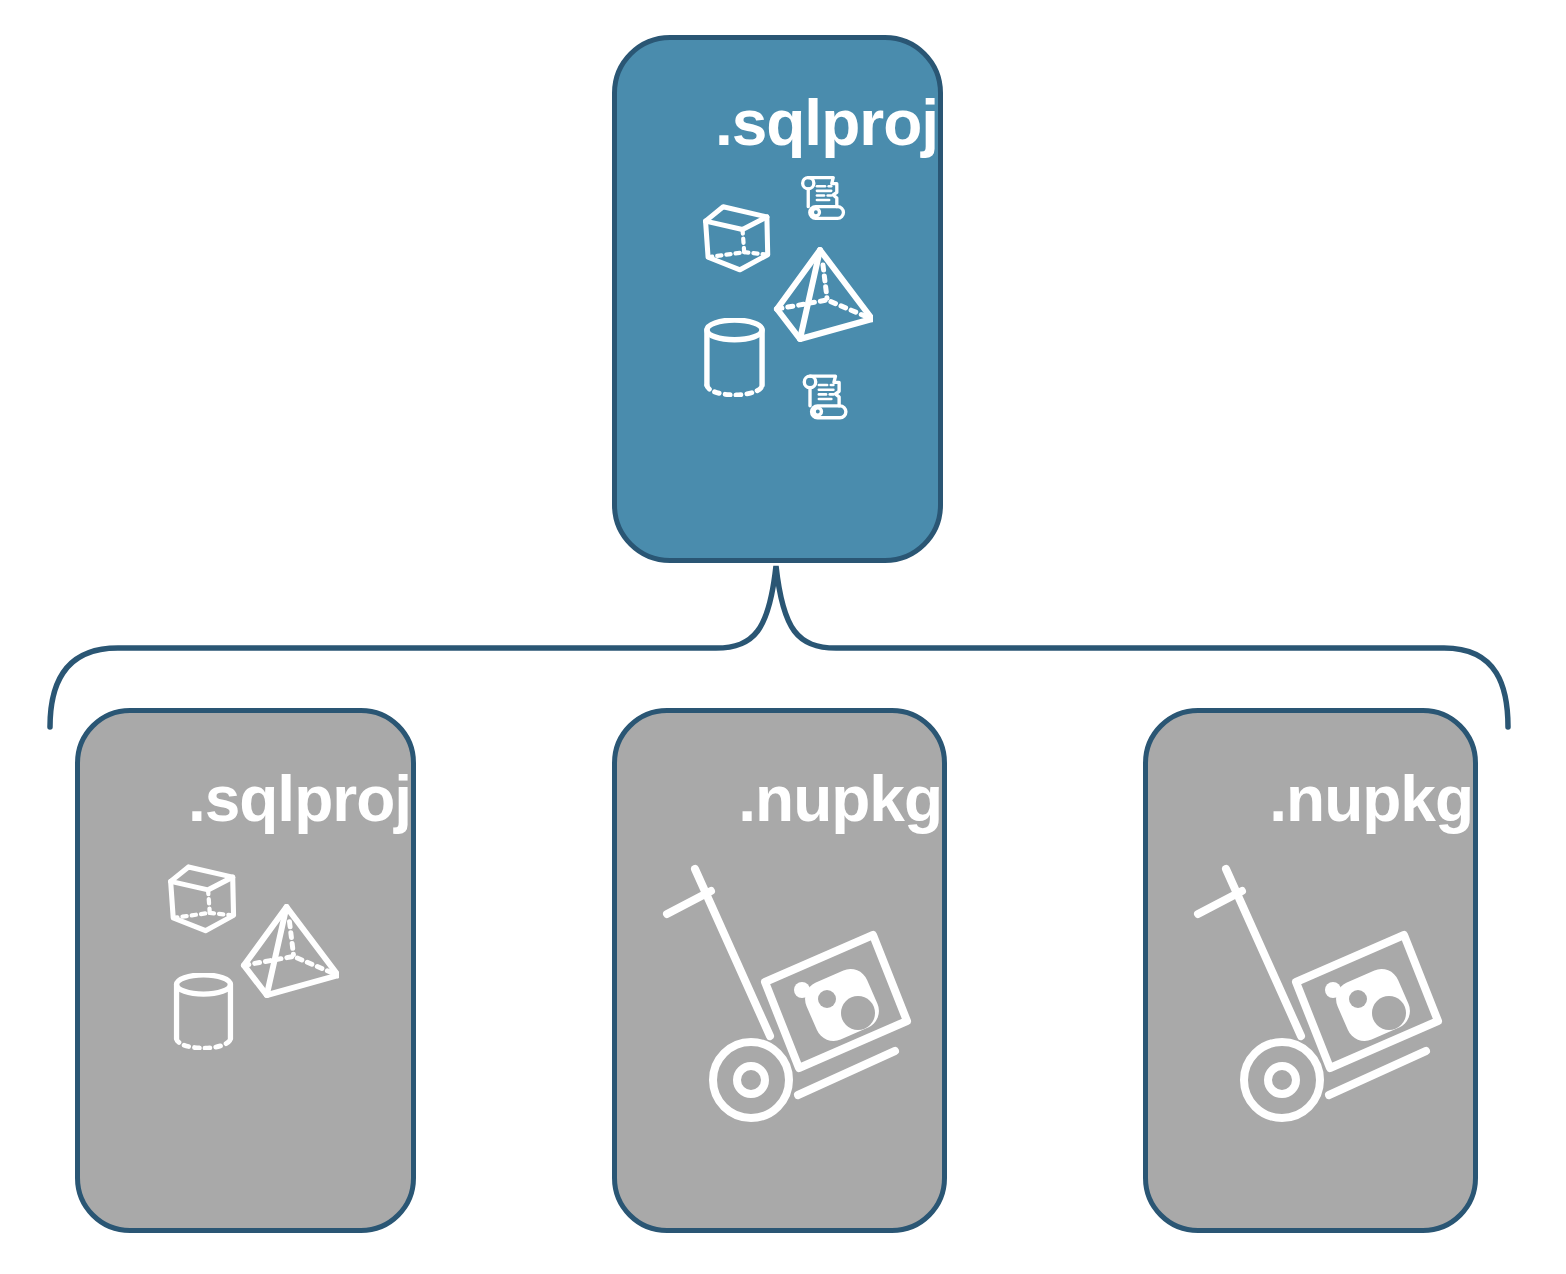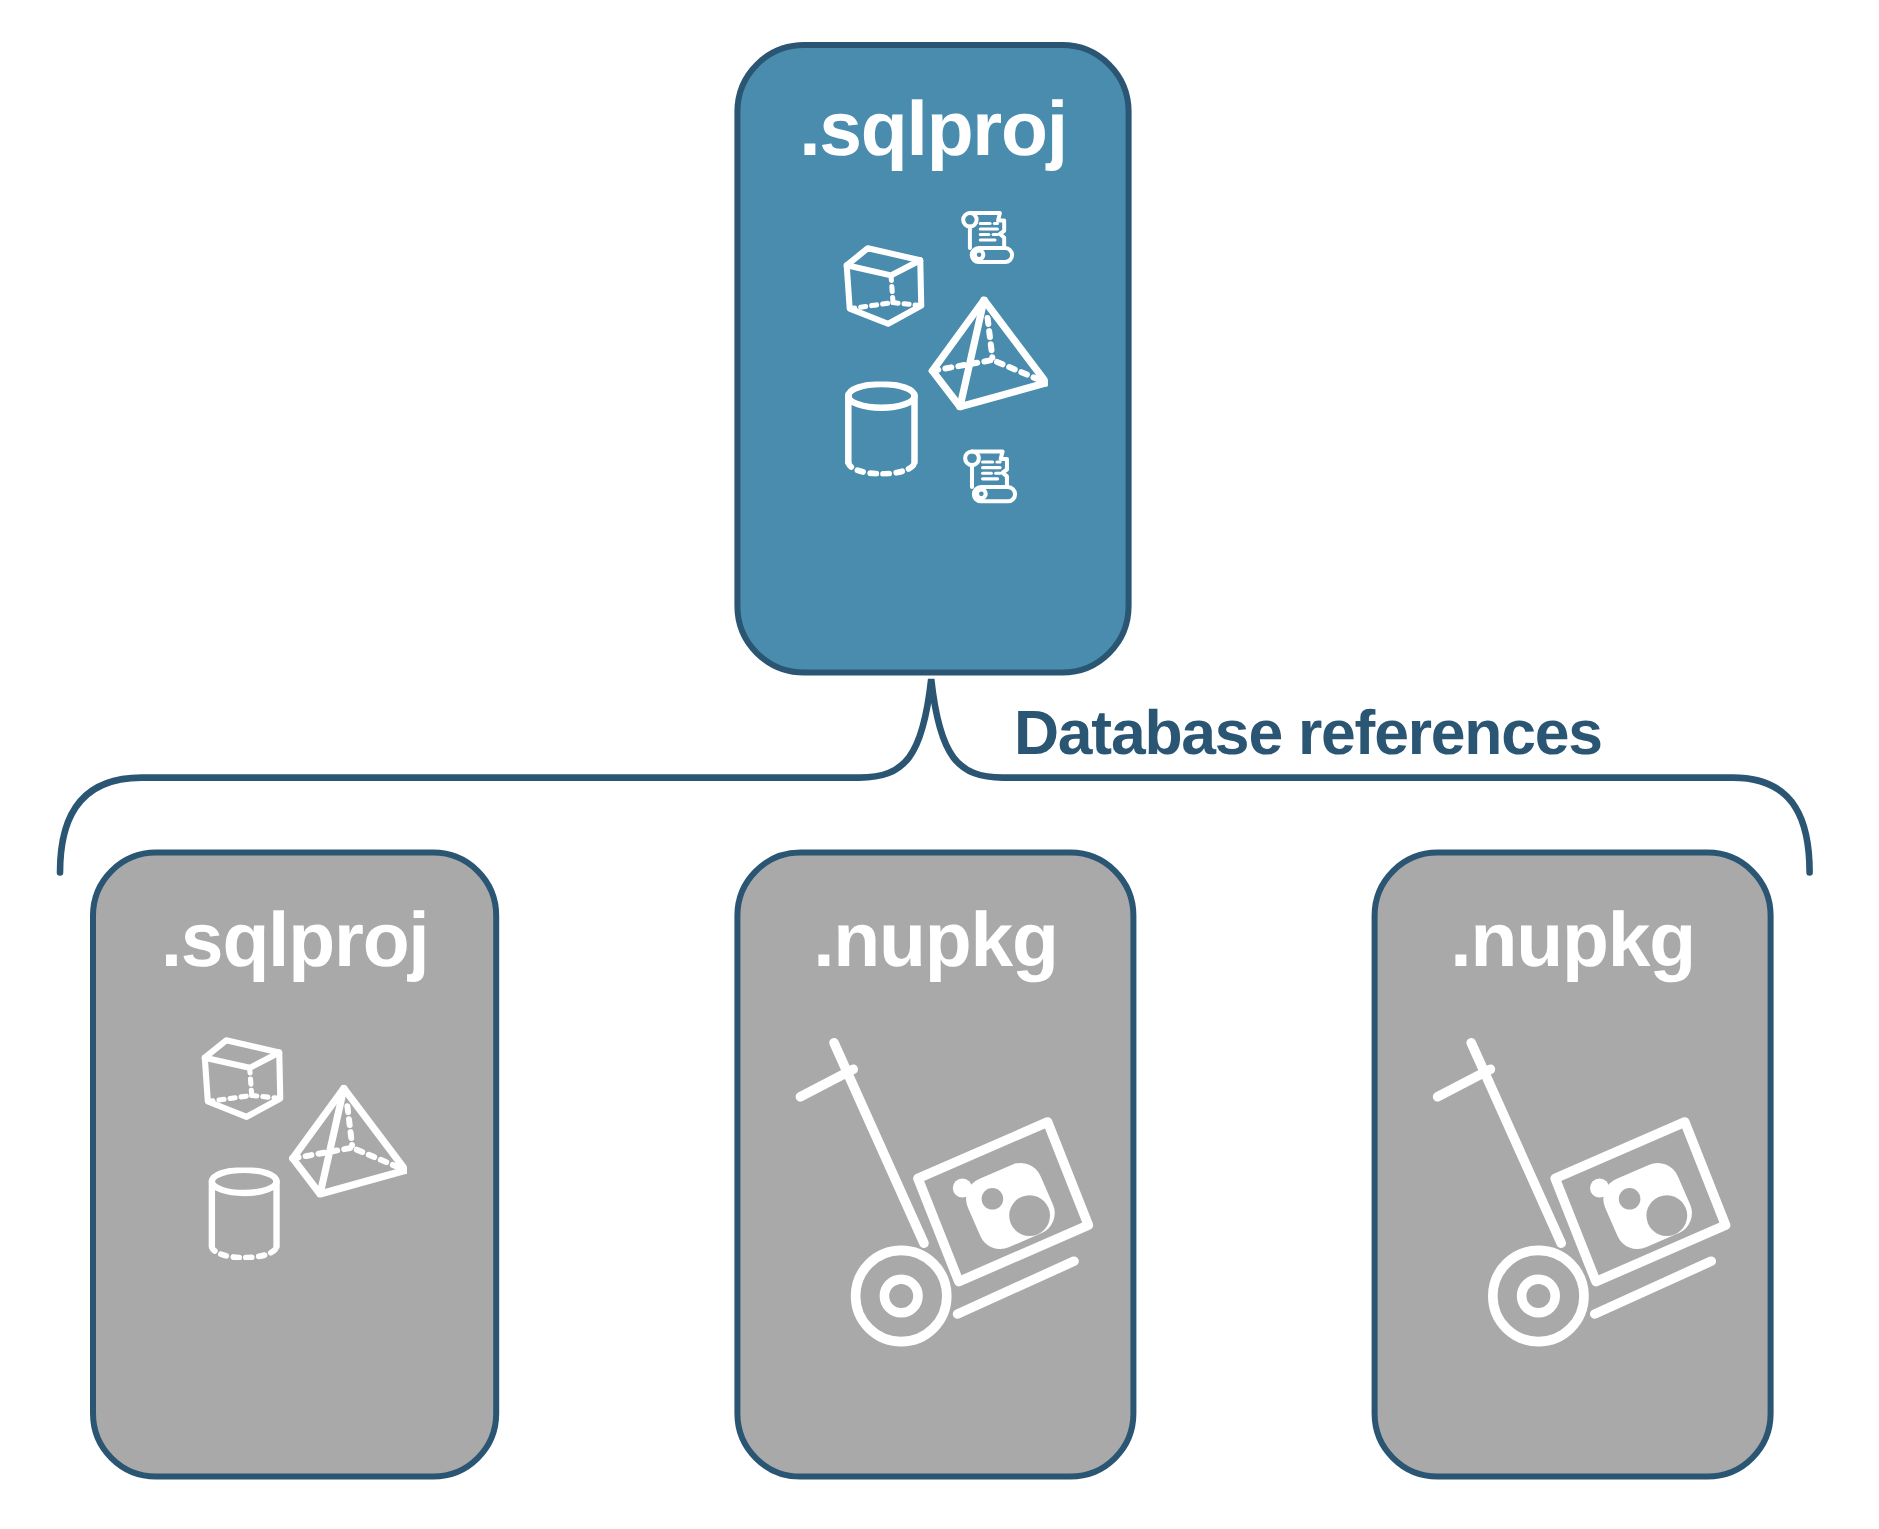--- a/index.html
+++ b/index.html
@@ -18,27 +18,28 @@
   }
   .box{
     position:absolute;
     box-sizing:border-box;
     border:5px solid var(--outline);
   }
   .box-blue{background:var(--blue);border-radius:58px;}
   .box-gray{background:var(--gray);border-radius:55px;}
   .box-title{
     position:absolute;left:0;right:0;
-    text-align:center;
+    text-align:right;
     color:var(--white);
     font-weight:bold;
     font-size:64px;
     line-height:1;
     letter-spacing:-1px;
     white-space:nowrap;
+    margin-top:16px;
   }
   .icon{position:absolute;overflow:visible;}
   #brace-layer{
     position:absolute;left:0;top:0;width:1566px;height:1274px;
     pointer-events:none;
   }
   #edge-label{
     position:absolute;
     left:845px;top:585px;
     color:var(--outline);
@@ -124,21 +125,20 @@
 
   <svg id="brace-layer" viewBox="0 0 1566 1274">
     <path d="M 50 727 C 50 688, 62 648, 118 648
              L 716 648
              C 754 648, 769 630, 776 566
              C 783 630, 798 648, 836 648
              L 1444 648
              C 1498 648, 1508 688, 1508 727" fill="none" stroke="#2A5674" stroke-width="5.5" stroke-linecap="round"></path>
   </svg>
 
-  <div id="edge-label">Database references</div>
 
   <div class="box box-blue" style="left:612px;top:35px;width:331px;height:528px;">
     <div class="box-title" style="top:35px;">.sqlproj</div>
     <svg class="icon" style="left:178px;top:133px;width:52px;height:51px;">
         <use href="#sym-scroll"></use>
       </svg>
     <svg class="icon" style="left:81px;top:160px;width:84px;height:80px;">
         <use href="#sym-cube"></use>
       </svg>
     <svg class="icon" style="left:156px;top:207px;width:100px;height:95px;">

